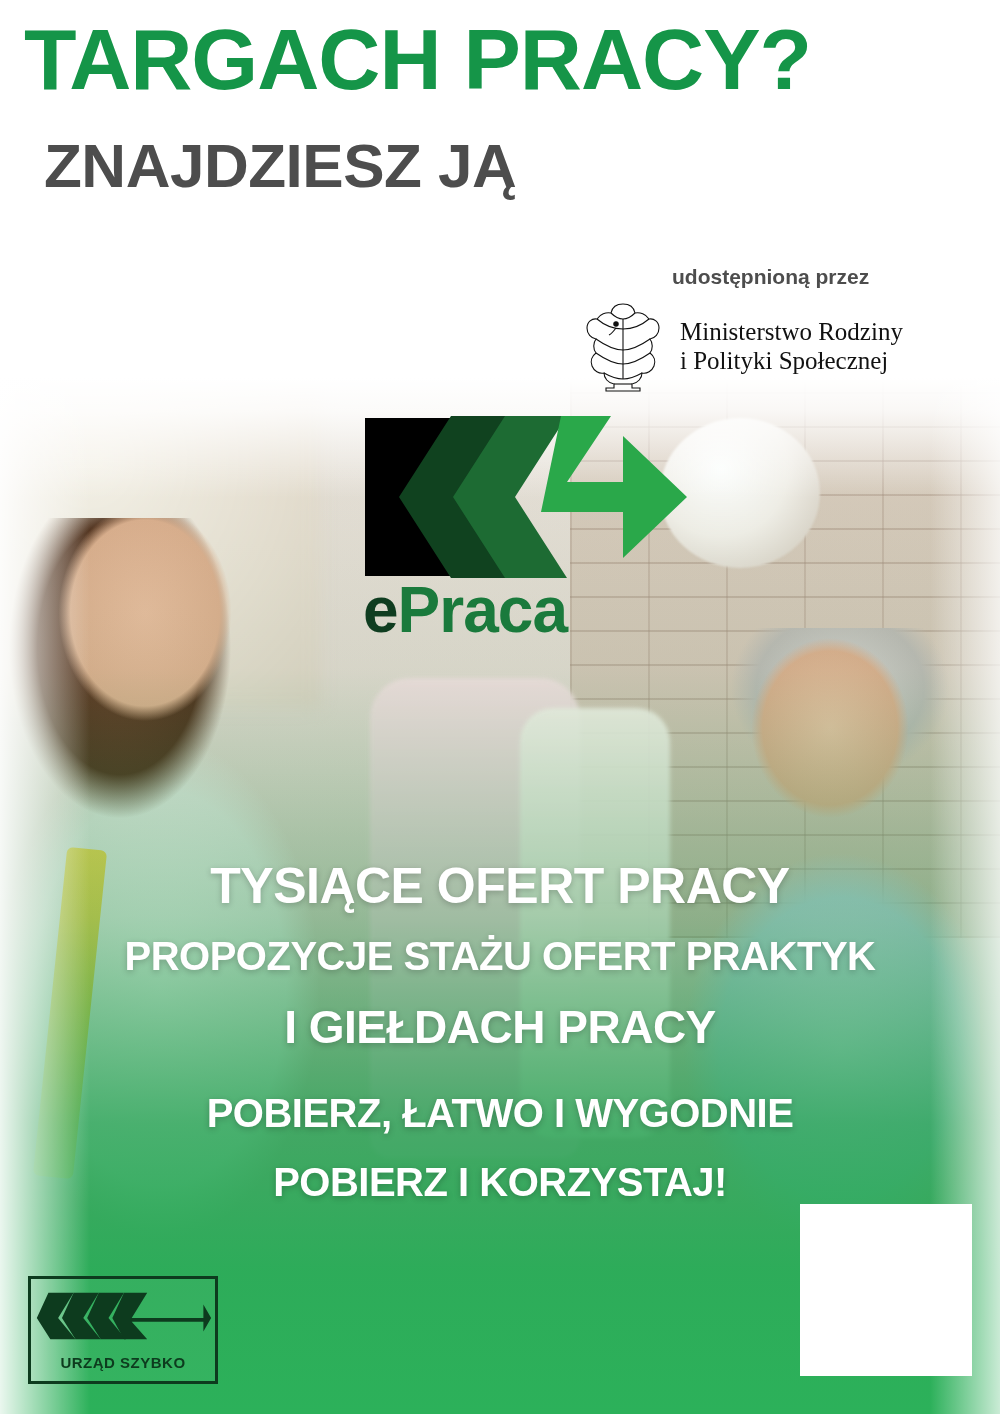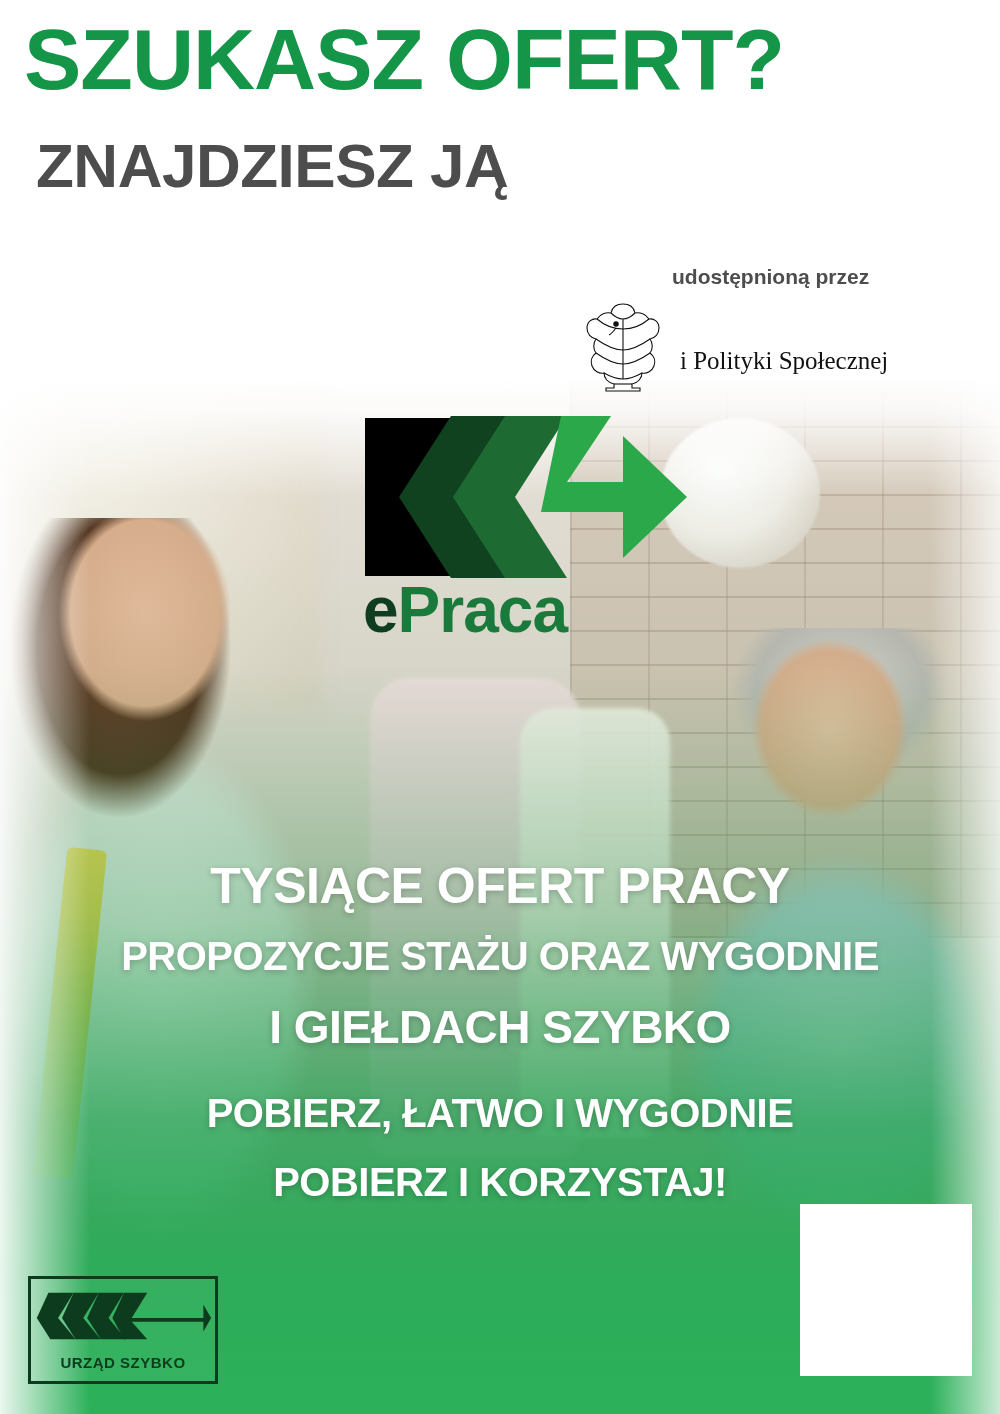--- a/index.html
+++ b/index.html
@@ -33,21 +33,21 @@
     top: 16px;
     font-size: 86px;
     font-weight: 900;
     letter-spacing: -1px;
     color: #159548;
     white-space: nowrap;
     line-height: 1;
   }
   .h-sub1 {
     position: absolute;
-    left: 36px;
+    left: 44px;
     top: 135px;
     font-size: 62px;
     font-weight: 900;
     color: #4d4d4d;
     white-space: nowrap;
     line-height: 1;
     letter-spacing: -0.5px;
   }
   .h-sub2 {
     position: absolute;
@@ -327,21 +327,21 @@
     <div class="woman-left"></div>
     <div class="tape"></div>
     <div class="woman-right"></div>
     <div class="green-wash"></div>
     <div class="top-fade"></div>
     <div class="left-fade"></div>
     <div class="right-fade"></div>
   </div>
 
   <div class="headline-block">
-    <div class="h-main">SZUKASZ OFERT?</div>
+    <div class="h-main">TARGACH PRACY?</div>
     <div class="h-sub1">ZNAJDZIESZ JĄ</div>
     <div class="h-sub3">udostępnioną przez</div>
 
     <div class="ministry">
       <span class="eagle">
         <svg viewBox="0 0 86 96" width="86" height="96" aria-hidden="true">
           <g fill="none" stroke="#111" stroke-width="1.1">
             <path d="M43 6 C36 6 32 10 31 15 C26 14 20 16 17 21 C12 20 7 24 7 30 C7 36 11 40 16 41 C13 45 13 51 16 55 C12 58 10 63 12 68 C14 73 19 76 24 75 C24 80 28 85 34 86 L34 90 L26 90 L26 93 L60 93 L60 90 L52 90 L52 86 C58 85 62 80 62 75 C67 76 72 73 74 68 C76 63 74 58 70 55 C73 51 73 45 70 41 C75 40 79 36 79 30 C79 24 74 20 69 21 C66 16 60 14 55 15 C54 10 50 6 43 6 Z"></path>
             <path d="M31 15 C35 19 40 21 43 21 C46 21 51 19 55 15"></path>
             <path d="M17 21 C24 27 33 31 43 31 C53 31 62 27 69 21"></path>
@@ -349,21 +349,21 @@
             <path d="M16 55 C26 62 34 66 43 66 C52 66 60 62 70 55"></path>
             <path d="M24 75 C31 79 37 81 43 81 C49 81 55 79 62 75"></path>
             <path d="M43 21 L43 81"></path>
             <circle cx="36" cy="26" r="2.2" fill="#111"></circle>
             <path d="M36 30 C33 34 31 36 29 37"></path>
             <path d="M34 86 L52 86"></path>
           </g>
         </svg>
       </span>
       <span class="ministry-text">
-        <br>
+        <span>Ministerstwo Rodziny</span><br>
         <span>i Polityki Społecznej</span>
       </span>
     </div>
   </div>
 
   <div class="logo-wrap">
     <svg viewBox="0 0 345 175" width="345" height="175" aria-hidden="true">
 
       <path d="M10 8 H96 V166 H10 Z" fill="#000000"></path>
       <path d="M96 8 L46 87 L96 166 Z" fill="#ffffff"></path>
@@ -373,22 +373,22 @@
 
       <path d="M206 6 L256 6 L212 72 L268 72 L268 26 L332 87 L268 148 L268 102 L186 102 Z" fill="#2aa84a"></path>
     </svg>
     <div class="logo-word">
       <span class="e">e</span><span class="praca">Praca</span>
     </div>
   </div>
 
   <div class="claims">
     <div class="claim claim-1">TYSIĄCE OFERT PRACY</div>
-    <div class="claim claim-2">PROPOZYCJE STAŻU ORAZ WYGODNIE</div>
-    <div class="claim claim-4">I GIEŁDACH SZYBKO</div>
+    <div class="claim claim-2">PROPOZYCJE STAŻU OFERT PRAKTYK</div>
+    <div class="claim claim-4">I GIEŁDACH PRACY</div>
     <div class="claim claim-5">POBIERZ, ŁATWO I WYGODNIE</div>
     <div class="claim claim-6">POBIERZ I KORZYSTAJ!</div>
   </div>
 
   <div class="up-badge">
     <svg viewBox="0 0 190 80" width="184" height="78" aria-hidden="true">
       <g fill="#0d3b1e">
         <path d="M18 14 L44 14 L28 40 L46 62 L20 62 L6 40 Z"></path>
         <path d="M44 14 L70 14 L54 40 L72 62 L46 62 L32 40 Z"></path>
         <path d="M70 14 L96 14 L80 40 L98 62 L72 62 L58 40 Z"></path>

